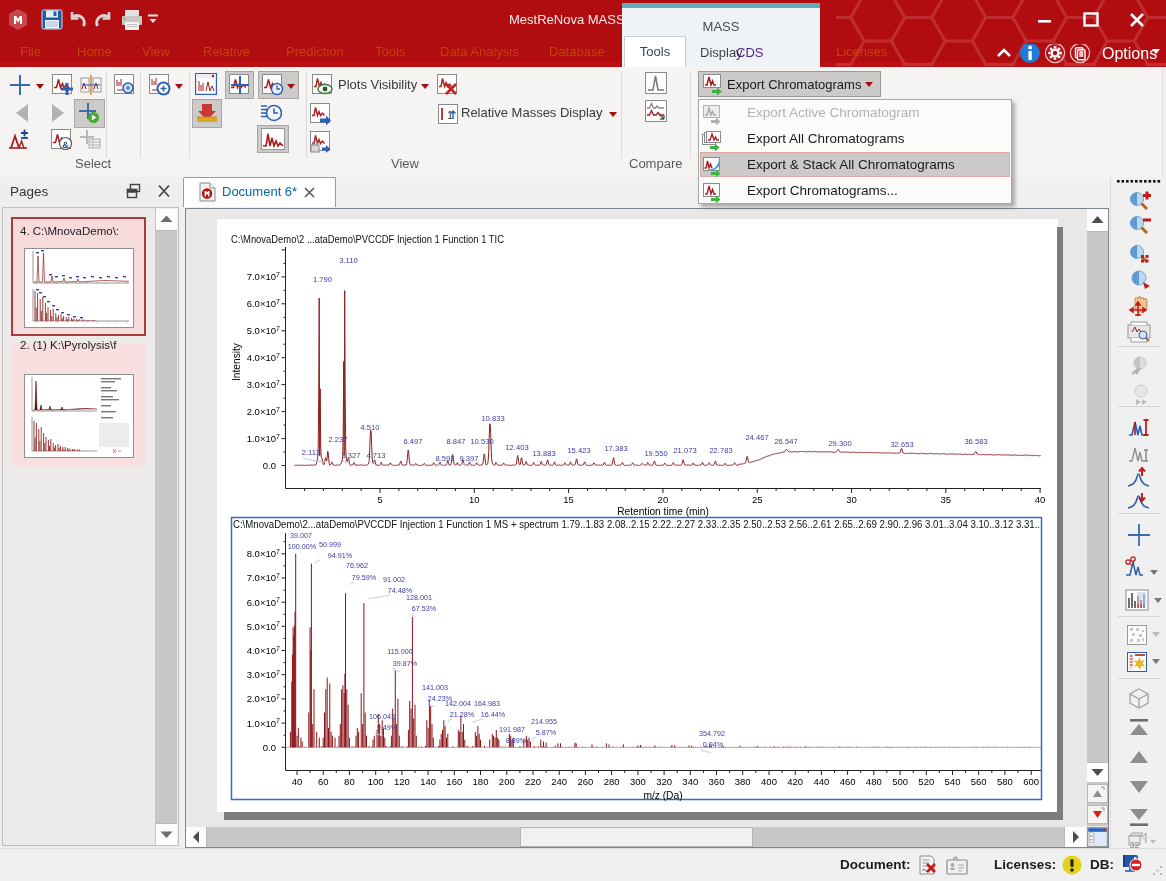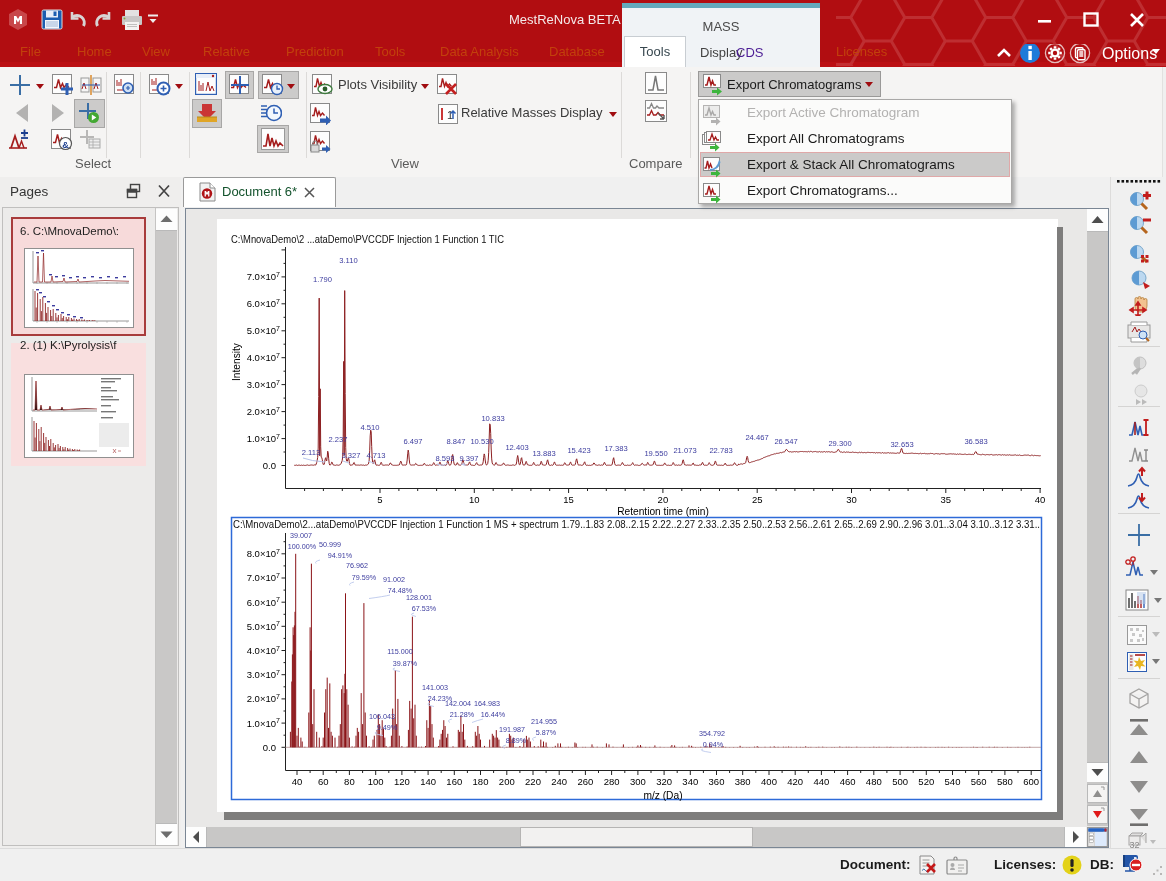--- a/index.html
+++ b/index.html
@@ -65,21 +65,21 @@
       <g stroke="#c2bfbf" stroke-width="1">
         <path d="M6 15.5h10M6 17.5h10"></path>
       </g>
       <circle cx="3.5" cy="9.5" r="1" fill="#7fae3f"></circle>
     </g>
  <g transform="translate(141,6)" stroke="#efecec">
       <path d="M1 1.5 H11" stroke-width="2"></path>
       <path d="M2.5 5 L6 9 L9.5 5 Z" fill="#efecec" stroke="none"></path>
     </g>
 </svg>
-<div class="abs" style="left:509px;top:12px;font-size:13px;color:#f4e9e9">MestReNova BETA</div>
+<div class="abs" style="left:509px;top:12px;font-size:13px;color:#f4e9e9">MestReNova MASS</div>
 <svg class="abs" style="left:1036px;top:12px" width="120" height="18" viewBox="0 0 120 18">
  <rect x="2" y="8" width="13" height="2.6" fill="#fff"></rect>
  <rect x="48.5" y="1.5" width="13" height="12" fill="none" stroke="#fff" stroke-width="2.4"></rect>
  <g stroke="#fff" stroke-width="2.6">
       <path d="M95 2 L107 14 M107 2 L95 14"></path>
     </g>
 </svg>
 <div class="mi" style="left:20px">File</div>
 <div class="mi" style="left:77px">Home</div>
 <div class="mi" style="left:142px">View</div>
@@ -314,21 +314,21 @@
 <div class="abs" style="left:156px;top:209px;width:21px;height:22px;background:#fdfdfd;border-bottom:1px solid #b9b9b9"></div>
 <svg class="abs" style="left:156px;top:209px" width="21" height="22" viewBox="0 0 21 22">
     <path d="M4.5 13 L10.5 6.5 L16.5 13 Z" fill="#6d6d6d"></path>
   </svg>
 <div class="abs" style="left:156px;top:231px;width:21px;height:592px;background:#c9c8c7"></div>
 <div class="abs" style="left:156px;top:823px;width:21px;height:22px;background:#fdfdfd;border-top:1px solid #b9b9b9"></div>
 <svg class="abs" style="left:156px;top:823px" width="21" height="22" viewBox="0 0 21 22">
     <path d="M4.5 8.5 L10.5 15 L16.5 8.5 Z" fill="#6d6d6d"></path>
   </svg>
 <div class="thumbbox" style="top:217px;height:119px;border:2px solid #a83c3c"></div>
-<div class="thlabel" style="left:20px;top:225px;width:118px">6. C:\MnovaDemo\:</div>
+<div class="thlabel" style="left:20px;top:225px;width:118px">4. C:\MnovaDemo\:</div>
 <div class="abs" style="left:24px;top:248px;width:110px;height:80px;background:#fff;border:1px solid #909090"></div>
 <svg class="abs" style="left:25px;top:249px" width="108" height="78" viewBox="0 0 108 78">
 <g stroke="#555" stroke-width="0.6">
       <path d="M8 2 V34 M8 34 H104 M8 40 V72 M8 72 H104"></path>
     </g>
 <g stroke="#999" stroke-width="0.5">
       <path d="M12 33 v2 M12 72 v2"></path>
       <path d="M22 33 v2 M22 72 v2"></path>
       <path d="M32 33 v2 M32 72 v2"></path>
       <path d="M42 33 v2 M42 72 v2"></path>
@@ -460,21 +460,21 @@
 <path d="M88 74 l3 4 m0 -4 l-3 4 m5 -2 h3" stroke="#b05050" stroke-width="0.7" fill="none"></path>
 </svg>
 <div id="tabbar"></div>
 <div class="abs" style="left:183px;top:177px;width:153px;height:30px;background:#fff;border:1px solid #9a9a9a;border-bottom:none;border-radius:2px 2px 0 0"></div>
 <svg class="abs" style="left:199px;top:182px" width="17" height="20" viewBox="0 0 17 20">
 <path d="M1 1 H11 L16 6 V19 H1 Z" fill="#f2f2f2" stroke="#8a8a8a"></path>
     <path d="M11 1 L11 6 L16 6" fill="#fff" stroke="#8a8a8a"></path>
 <circle cx="8" cy="11.5" r="5.2" fill="#b01418"></circle>
     <path d="M5.6 14.5 V9 L7 9 L8 10.8 L9 9 L10.4 9 V14.5 L9.1 14.5 V11.4 L8 13.2 L6.9 11.4 V14.5 Z" fill="#fff"></path>
   </svg>
-<div class="abs" style="left:222px;top:184px;font-size:13px;color:#14532d">Document 6*</div>
+<div class="abs" style="left:222px;top:184px;font-size:13px;color:#0369a1">Document 6*</div>
 <svg class="abs" style="left:303px;top:186px" width="13" height="13" viewBox="0 0 13 13">
     <path d="M2 2 L11 11 M11 2 L2 11" stroke="#555" stroke-width="1.5"></path>
   </svg>
 <div id="docvp">
     <div id="page"></div>
   </div>
 <div class="abs" style="left:1057px;top:227px;width:6px;height:593px;background:#7e7d7c"></div>
 <div class="abs" style="left:224px;top:812px;width:839px;height:8px;background:#7e7d7c"></div>
 <div class="abs" style="left:186px;top:827px;width:900px;height:20px;background:#c8c7c6"></div>
 <div class="abs" style="left:186px;top:827px;width:21px;height:20px;background:#fdfdfd;border-right:1px solid #b9b9b9"></div>

